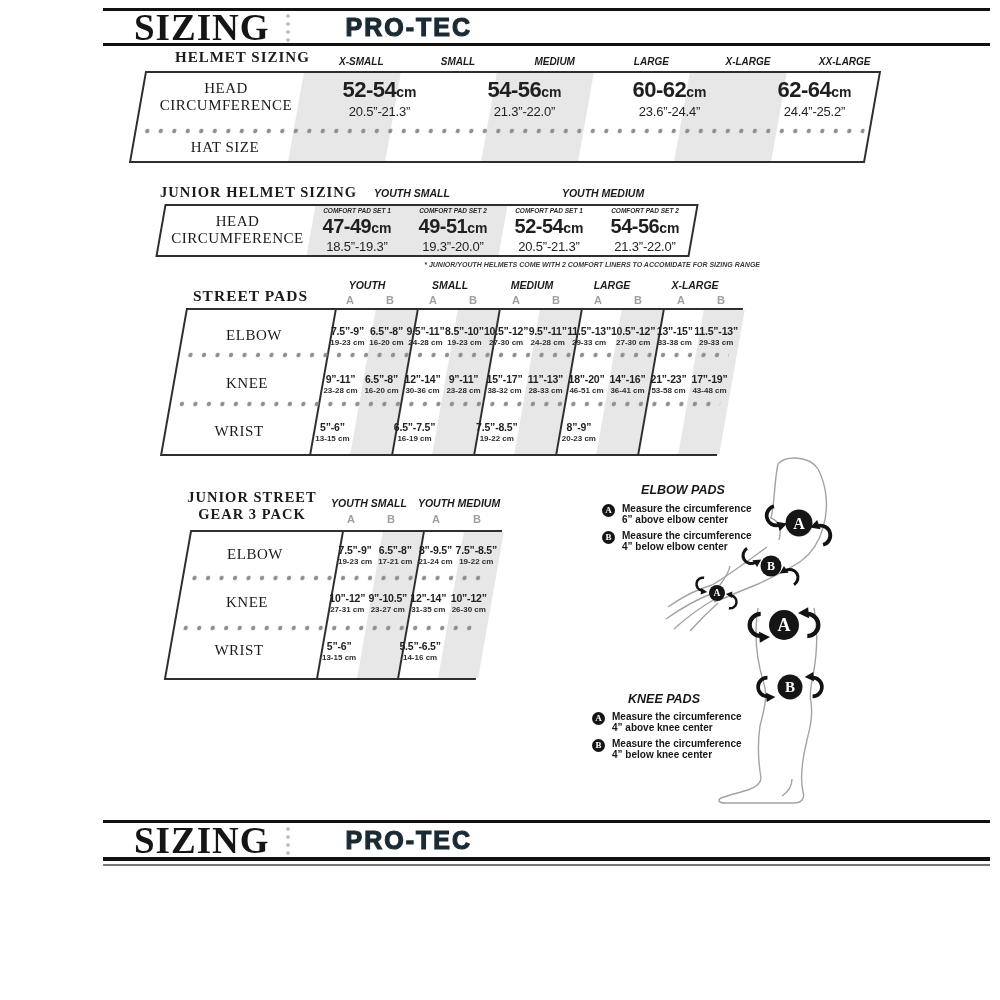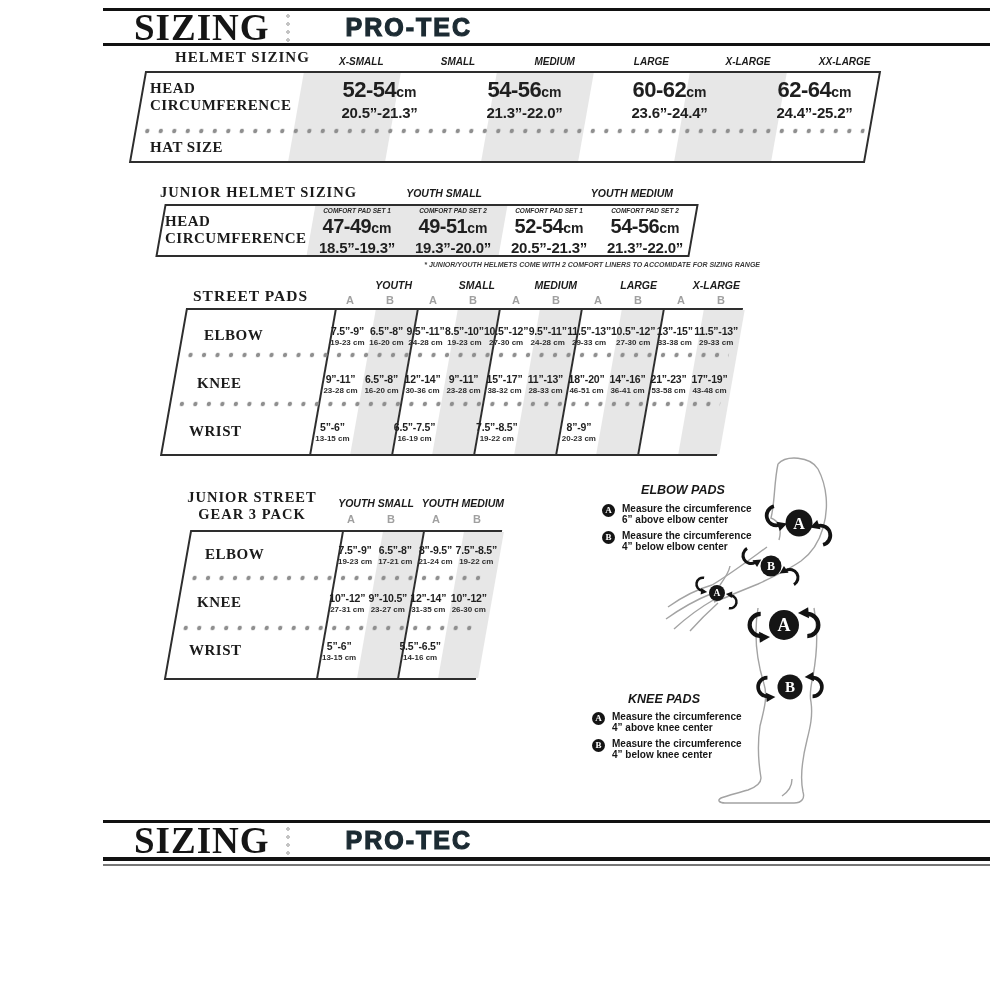--- a/index.html
+++ b/index.html
@@ -21,33 +21,33 @@
   
   .skewbg{position:absolute;transform:skewX(-10deg);border:2px solid #2e2e2e;background:#fff;box-sizing:border-box;}
   .stripe{position:absolute;top:0;bottom:0;background:#e7e7e7;}
   .vline{position:absolute;top:0;bottom:0;width:1.5px;background:#2e2e2e;}
   .dotrow{position:absolute;height:8px;left:4px;right:4px;
           background-image:radial-gradient(circle,#8f8f8f 2px,transparent 2.5px);
           background-size:13.5px 8px;background-repeat:repeat-x;background-position:left center;}
   
   .heads{position:absolute;display:flex;}
   .heads span{flex:1;text-align:center;font-style:italic;font-weight:bold;font-size:10px;color:#1b1b1b;}
-  .gname{position:absolute;width:90px;text-align:right;font-style:italic;font-weight:bold;
+  .gname{position:absolute;width:90px;text-align:center;font-style:italic;font-weight:bold;
          font-size:10.5px;color:#1b1b1b;}
   .ab{position:absolute;width:20px;text-align:center;font-weight:bold;font-size:11px;color:#a0a0a0;}
   
-  .rowlabel{position:absolute;font-family:"Liberation Serif",serif;
-            font-weight:bold;font-size:15px;letter-spacing:.5px;color:#1b1b1b;line-height:17px;
+  .rowlabel{position:absolute;text-align:center;font-family:"Liberation Serif",serif;
+            font-weight:normal;font-size:15px;letter-spacing:.5px;color:#1b1b1b;line-height:17px;
             white-space:pre-line;}
   
   .cells{position:absolute;display:flex;}
   .cells .cell{flex:1;text-align:center;}
   .num{font-weight:bold;font-size:22px;letter-spacing:-.5px;}
   .unit{font-weight:bold;font-size:14px;}
-  .inch{font-weight:bold;font-size:15px;letter-spacing:-.2px;margin-top:1px;}
+  .inch{font-weight:normal;font-size:13px;letter-spacing:-.2px;margin-top:1px;}
   .jnum{font-weight:bold;font-size:20px;letter-spacing:-.5px;}
   .setlbl{font-style:italic;font-weight:bold;font-size:6.5px;color:#2a2a2a;margin-bottom:1px;}
   .hatv{flex:1;text-align:center;font-weight:bold;font-size:14px;}
   .pcell{flex:1;text-align:center;}
   .pin{font-weight:bold;font-size:10.5px;line-height:13px;letter-spacing:-.2px;}
   .pcm{font-weight:bold;font-size:8px;line-height:10px;color:#2e2e2e;}
   .footnote{position:absolute;text-align:right;font-style:italic;font-weight:bold;
             font-size:7px;color:#3a3a3a;}
   
   .gtitle{position:absolute;width:130px;text-align:center;font-style:italic;font-weight:bold;

